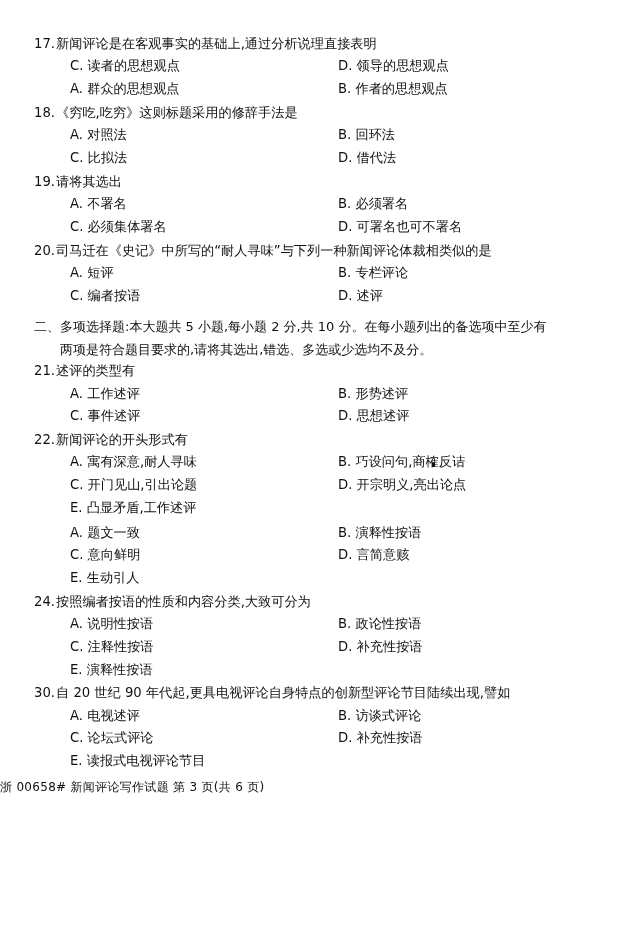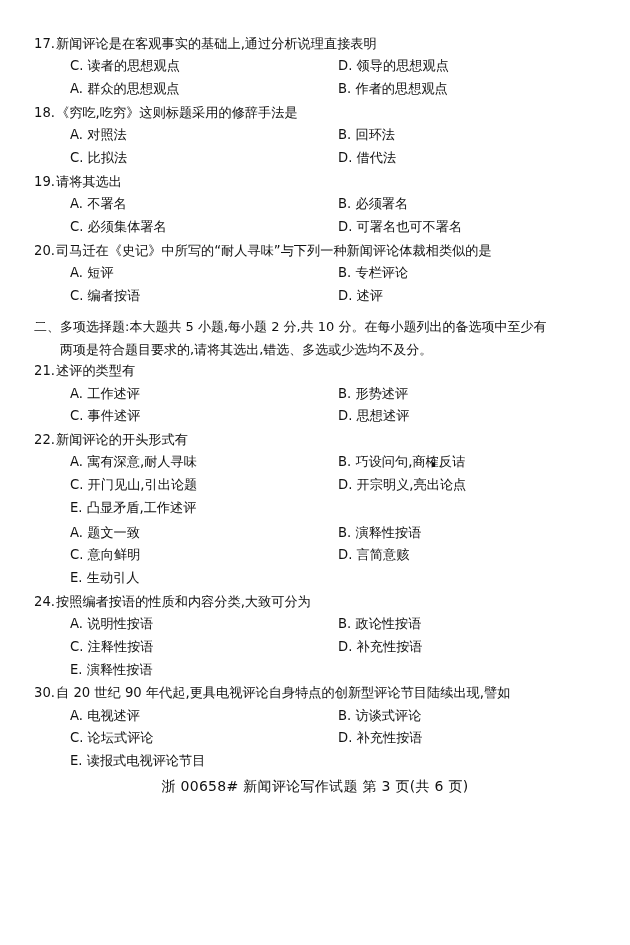--- a/index.html
+++ b/index.html
@@ -63,22 +63,21 @@
   }
   .section-head .l2 {
     display: block;
     text-indent: 26px;
   }
   .footer {
     position: absolute;
     left: 0;
     right: 0;
     bottom: 30px;
-    text-align: center;
-    font-size: 14px;
+    font-size: 12px;
     letter-spacing: 0.3px;
   }
 </style>
 </head>
 <body>
 
 <div class="page">
 
   <div class="q">
     <div class="q-stem">

